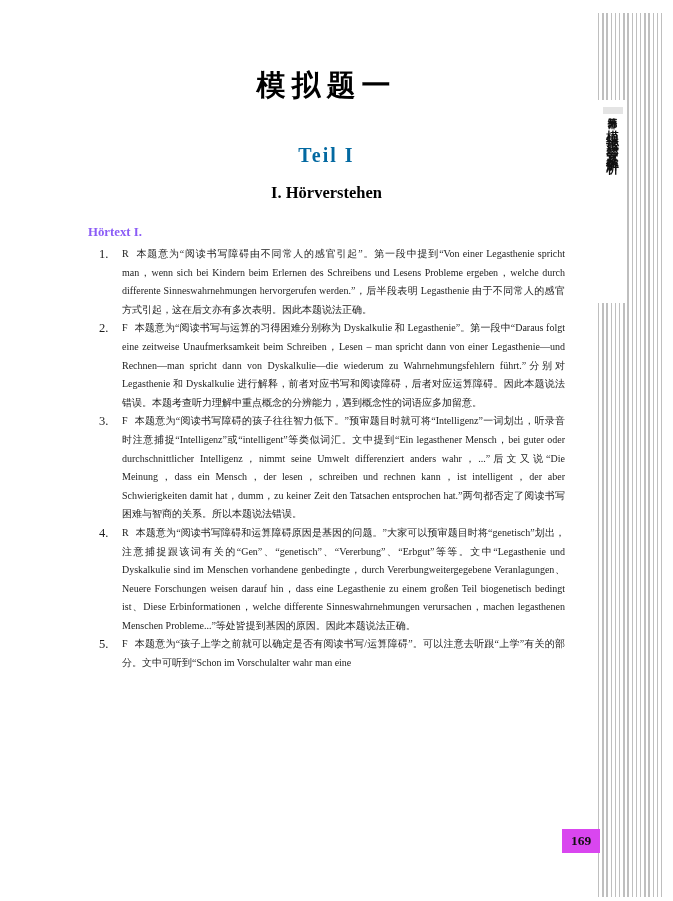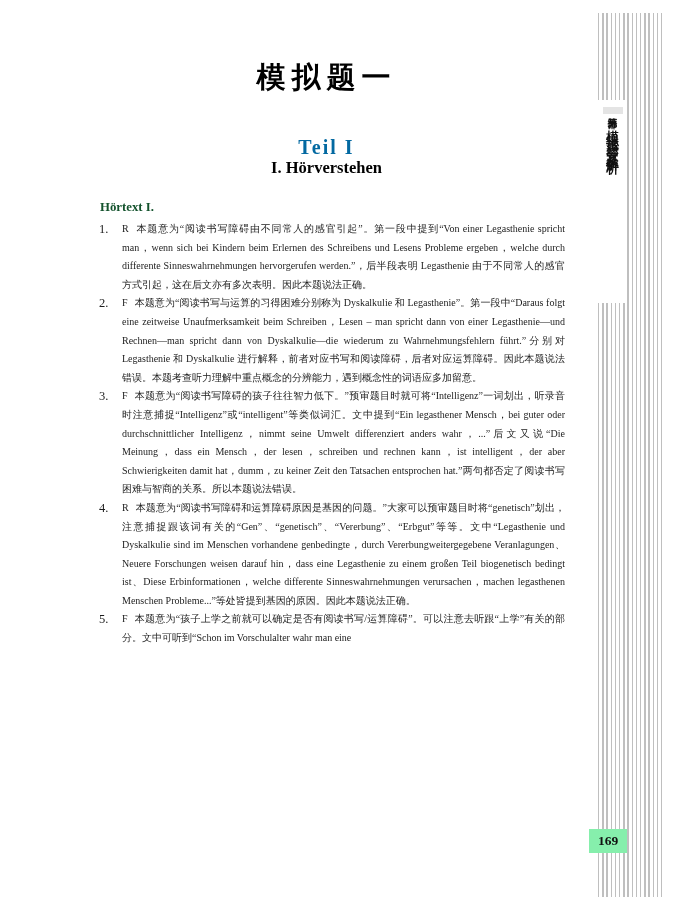--- a/index.html
+++ b/index.html
@@ -29,49 +29,49 @@
     line-height:16px;
   }
   .section-label {
     margin-top:6px;
     writing-mode:vertical-rl; text-orientation:upright;
     font-family:"Liberation Sans","DejaVu Sans",sans-serif;
     font-weight:bold; font-size:12.5px; letter-spacing:4px; color:#111;
     line-height:20px;
   }
   .pagenum-box {
-    position:absolute; left:589px; top:829px; width:38px; height:24px;
-    background:#86efac; z-index:1;
+    position:absolute; left:562px; top:829px; width:38px; height:24px;
+    background:#d946ef; z-index:1;
     display:flex; align-items:center; justify-content:center;
     font-weight:bold; font-size:13.5px; color:#111;
   }
   
   .content {
-    position:absolute; left:88px; top:0; width:477px; padding-top:60px;
+    position:absolute; left:88px; top:8px; width:477px; padding-top:60px;
     z-index:2;
   }
   h1.title {
     margin:0; text-align:center;
     font-family:"Liberation Sans","DejaVu Sans",sans-serif;
     font-weight:bold; font-size:29px; line-height:34px; letter-spacing:6px;
     color:#000;
   }
   h2.teil {
     margin:42px 0 0 0; text-align:center;
     font-weight:bold; font-size:20px; line-height:22px; letter-spacing:2px;
     color:#0369a1;
   }
   h3.section {
-    margin:0 0 0 0; text-align:center;
+    margin:17px 0 0 0; text-align:center;
     font-weight:bold; font-size:16.5px; line-height:20px;
     color:#000;
   }
   .hoertext {
-    margin:21px 0 0 12px;
-    font-weight:bold; font-size:12.8px; line-height:16px; color:#14532d;
+    margin:21px 0 0 0;
+    font-weight:bold; font-size:12.8px; line-height:16px; color:#8b5cf6;
   }
   .items { margin-top:5px; }
   .item { position:relative; padding-left:34px; }
   .item .num {
     position:absolute; left:11px; top:0;
     font-size:12.5px; line-height:18.6px;
   }
   .item p {
     margin:0; text-align:justify;
     font-size:10px; line-height:18.6px;

